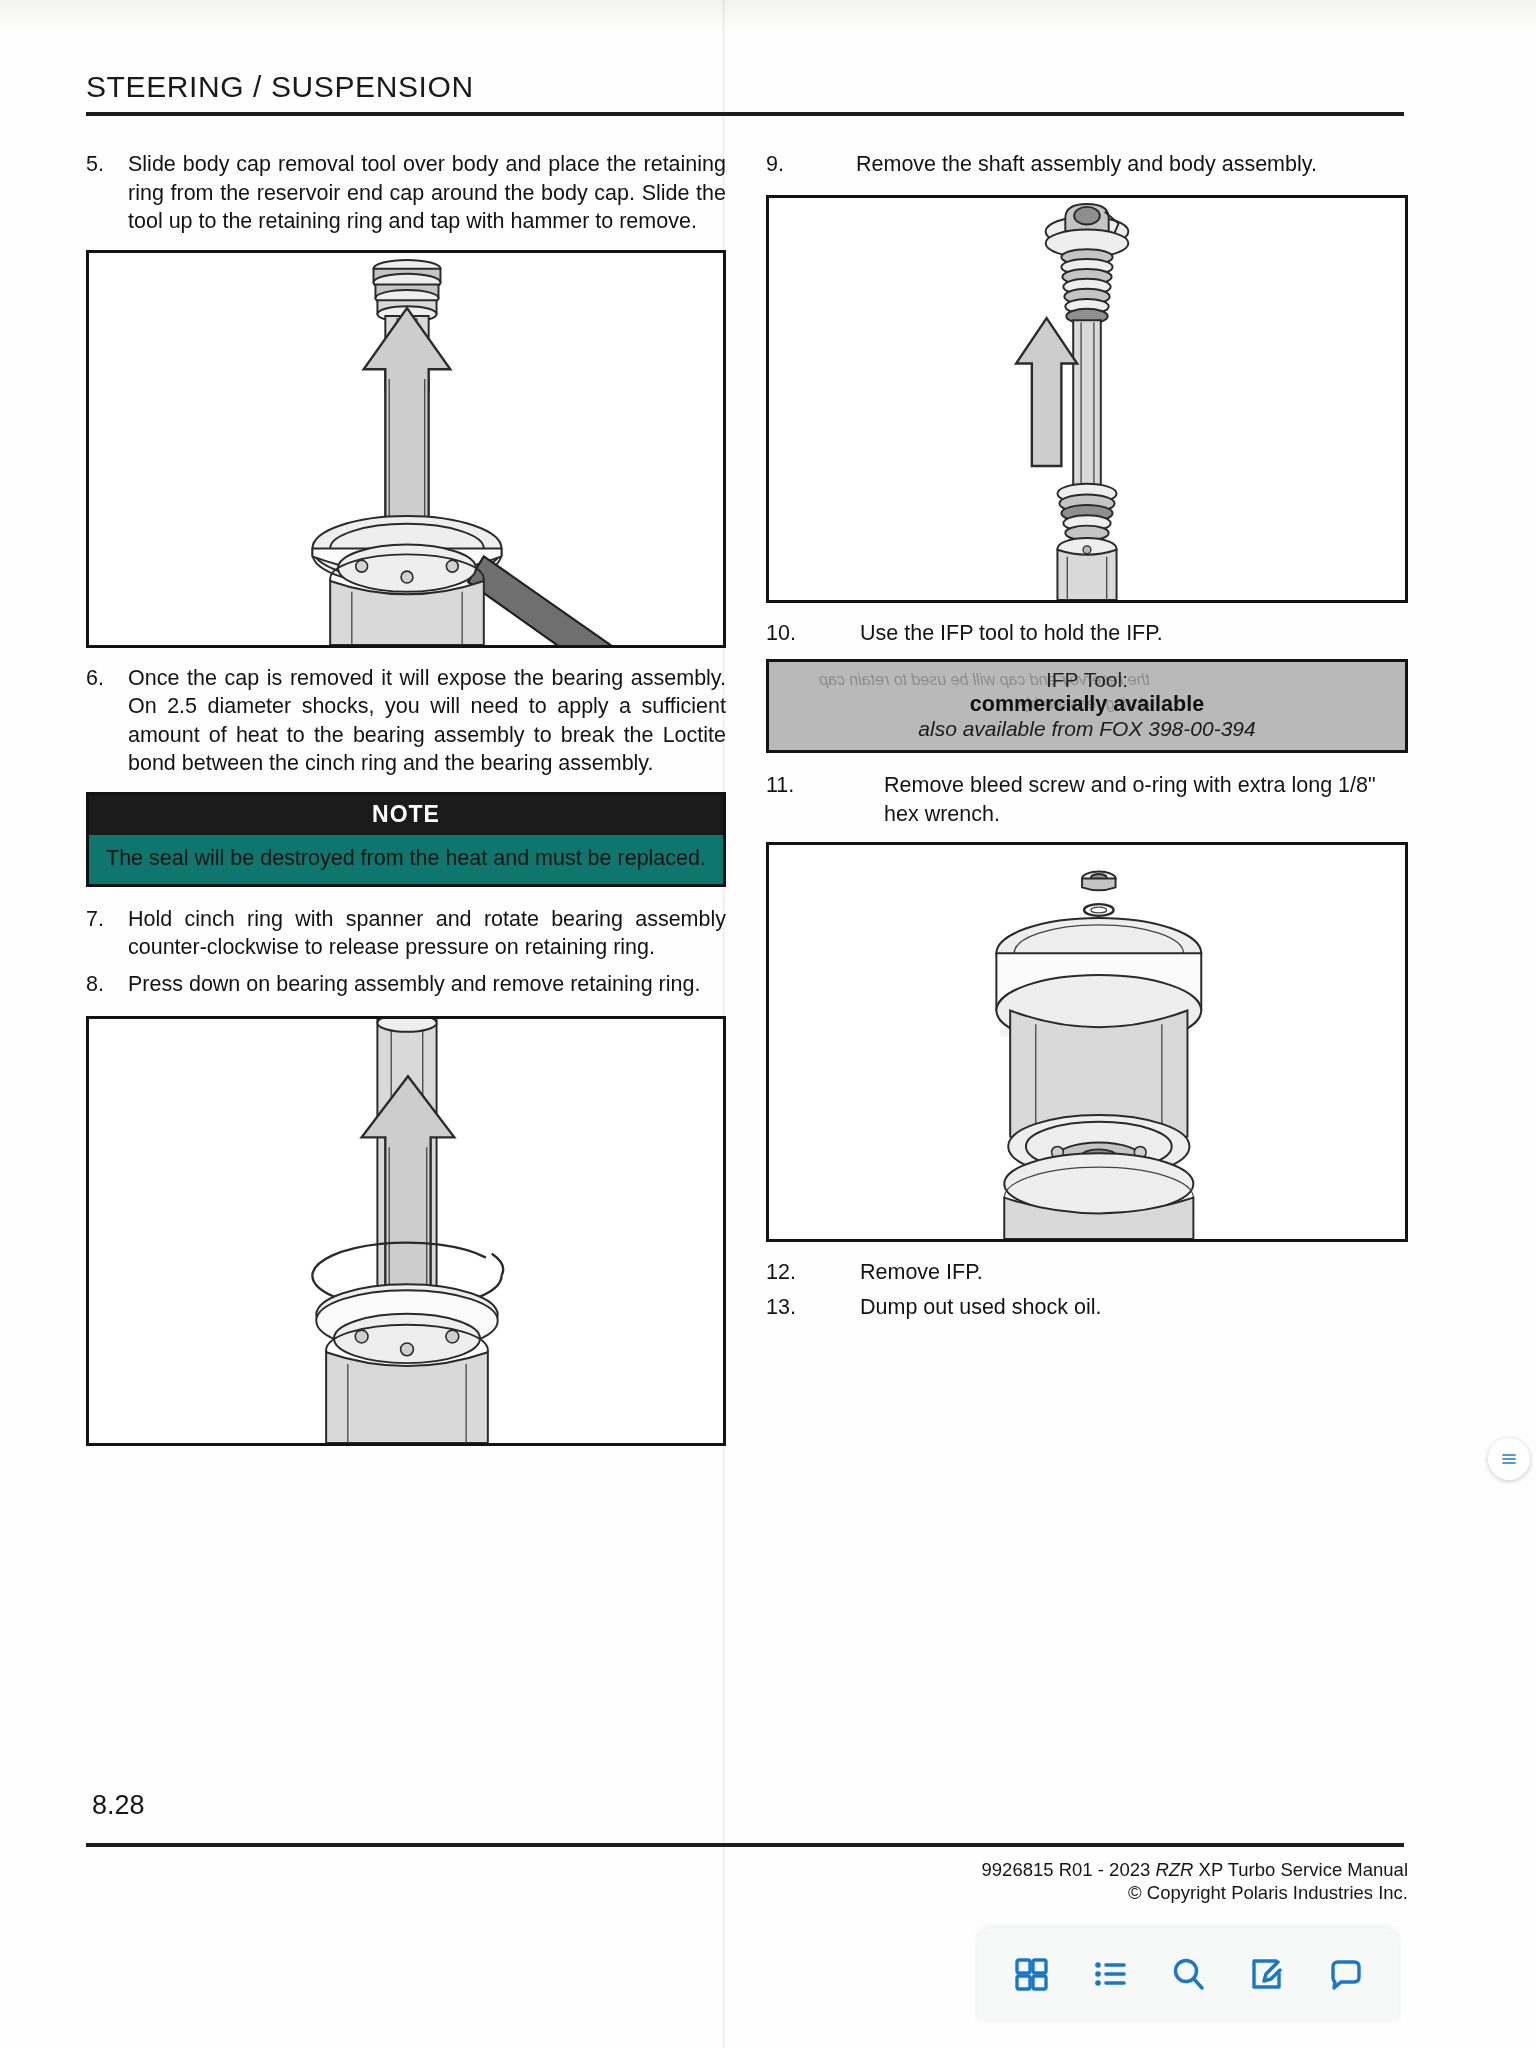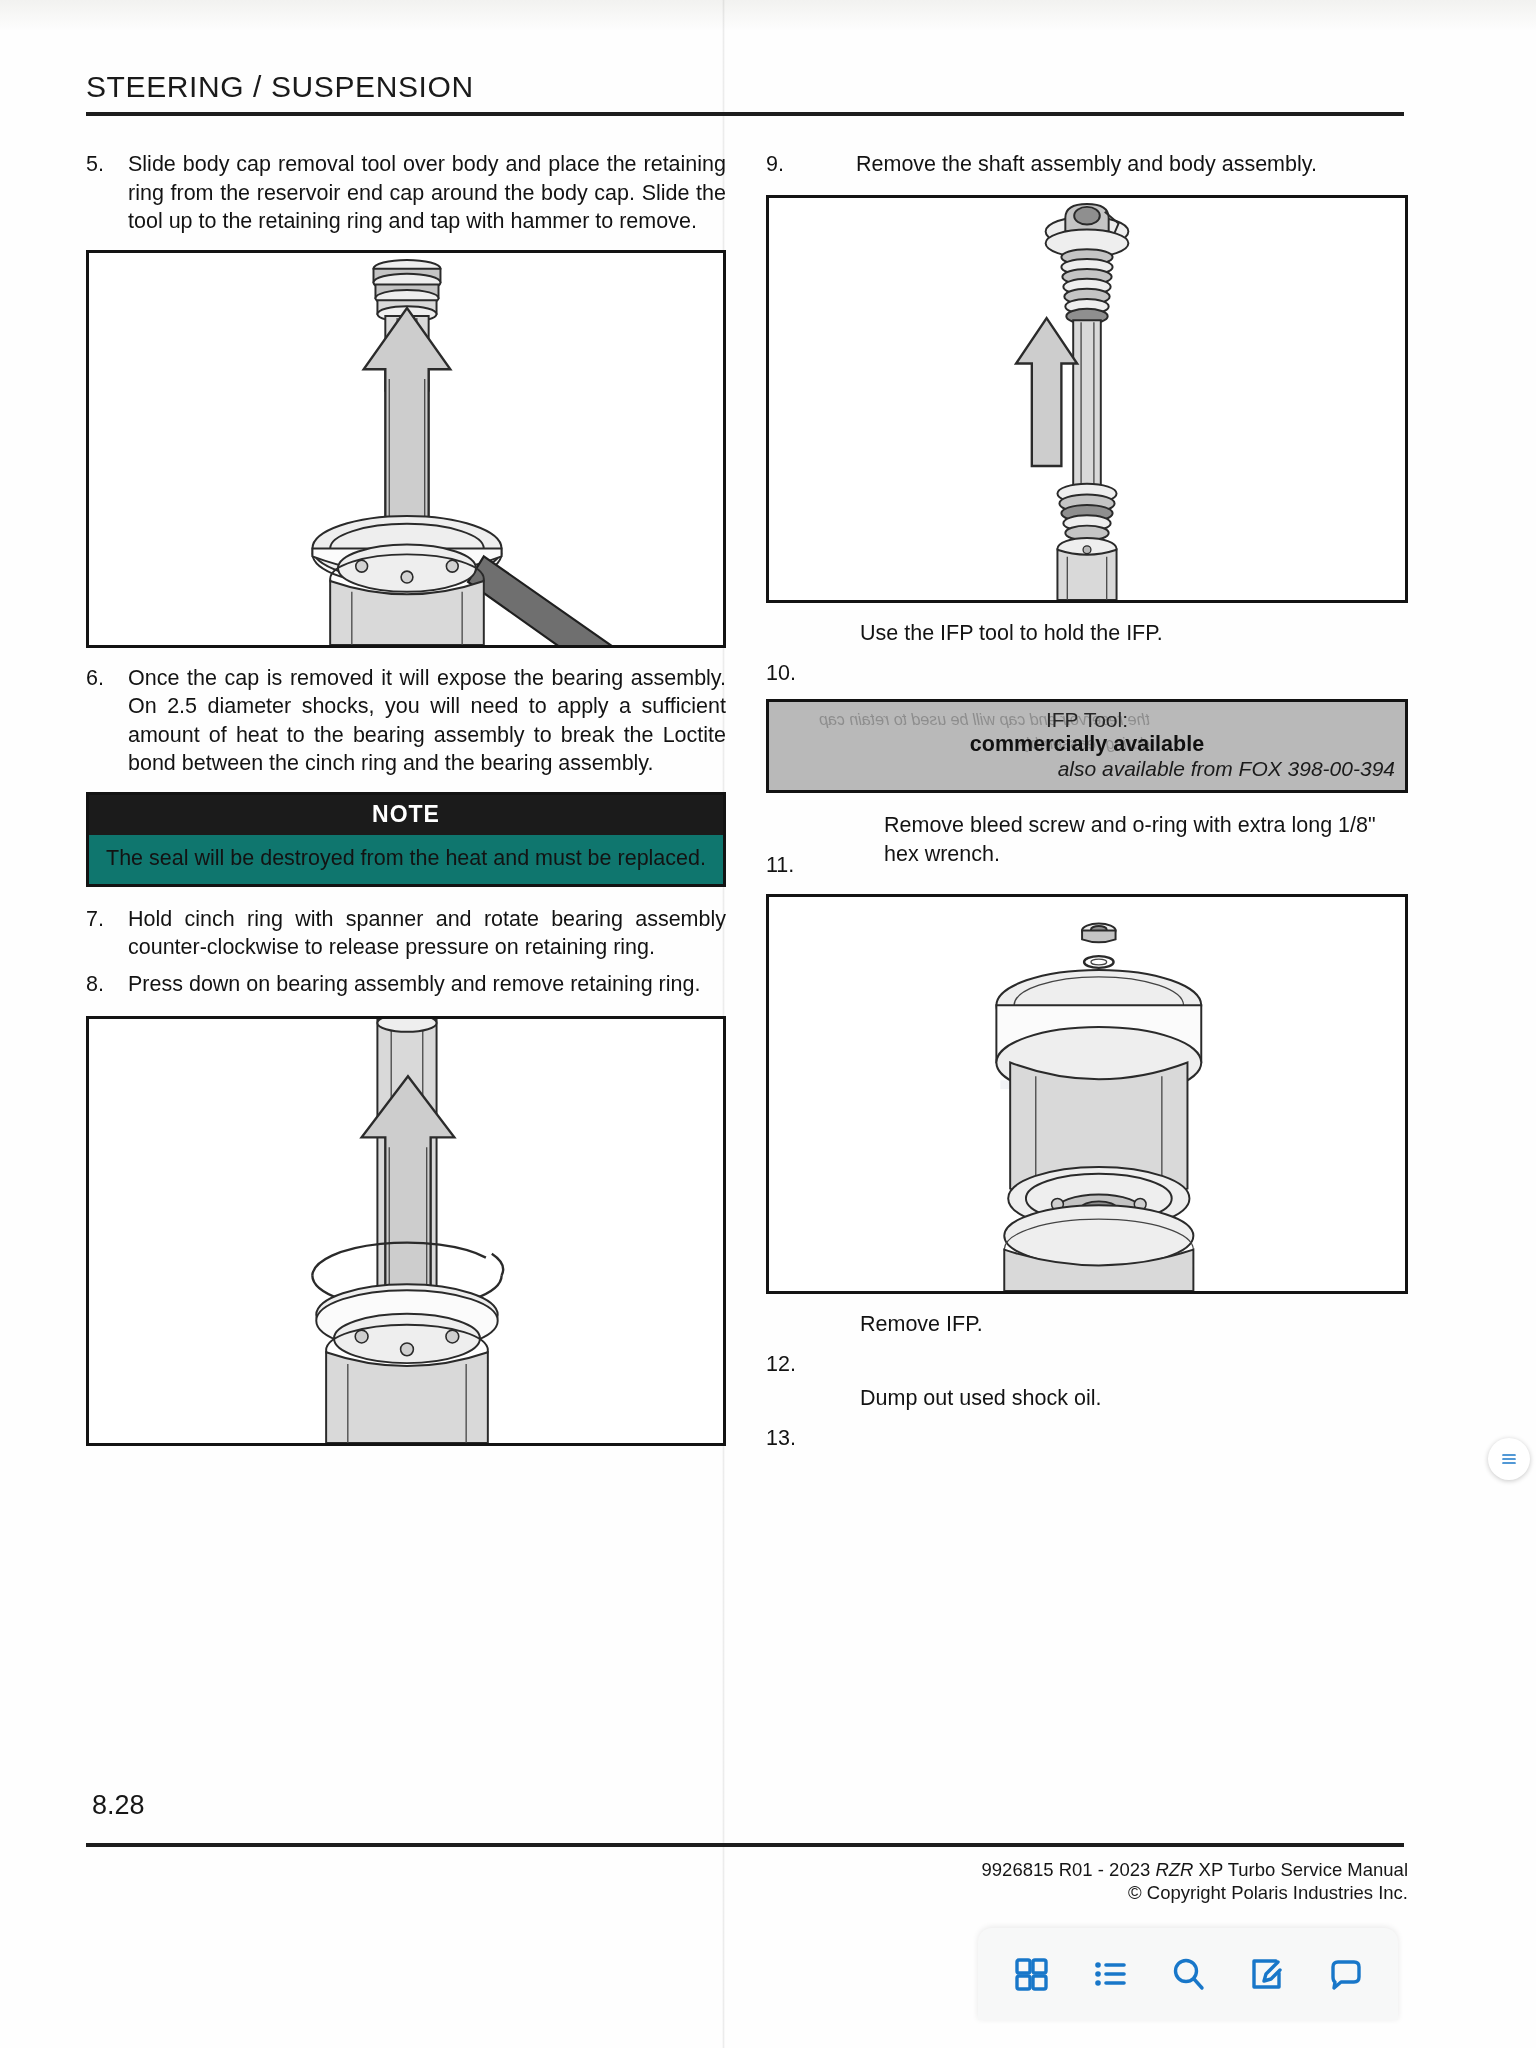--- a/index.html
+++ b/index.html
@@ -39,21 +39,21 @@
   
   .col-left  { position: absolute; left: 86px;  top: 150px; width: 640px; }
   .col-right { position: absolute; left: 766px; top: 150px; width: 642px; }
 
   
   .step { display: flex; margin-bottom: 4px; }
   .step-num {
     flex: 0 0 42px;
     font-size: 21.5px; color: #131313; line-height: 28.5px;
   }
-  .step-num.wide { flex: 0 0 46px; margin-top: 40px; }
+  .step-num.wide { flex: 0 0 46px; }
   .step-body {
     flex: 1 1 auto;
     font-size: 21.5px; color: #131313; line-height: 28.5px;
     text-align: justify;
   }
   .step-body.nojust { text-align: left; margin-left: 48px; }
 
   
   .figure {
     border: 3px solid #131313;
@@ -85,21 +85,21 @@
   }
   .tool-ghost {
     position: absolute; left: 12px; top: 6px; width: 58%;
     font-size: 16px; line-height: 24px; color: rgba(70,70,70,0.38);
     text-align: left; font-style: italic;
     transform: scaleX(-1);
     pointer-events: none;
   }
   .tool-l1 { font-size: 21px; color: #262626; position: relative; }
   .tool-l2 { font-size: 21.5px; font-weight: bold; color: #111; position: relative; }
-  .tool-l3 { font-size: 21px; font-style: italic; color: #1b1b1b; position: relative; text-align: right; }
+  .tool-l3 { font-size: 21px; font-style: italic; color: #1b1b1b; position: relative; }
 
   
   .ftr-rule {
     position: absolute; left: 86px; top: 1843px; width: 1318px; height: 4px;
     background: #1d1d1d;
   }
   .ftr-page {
     position: absolute; left: 92px; top: 1790px;
     font-size: 27px; color: #161616;
   }

